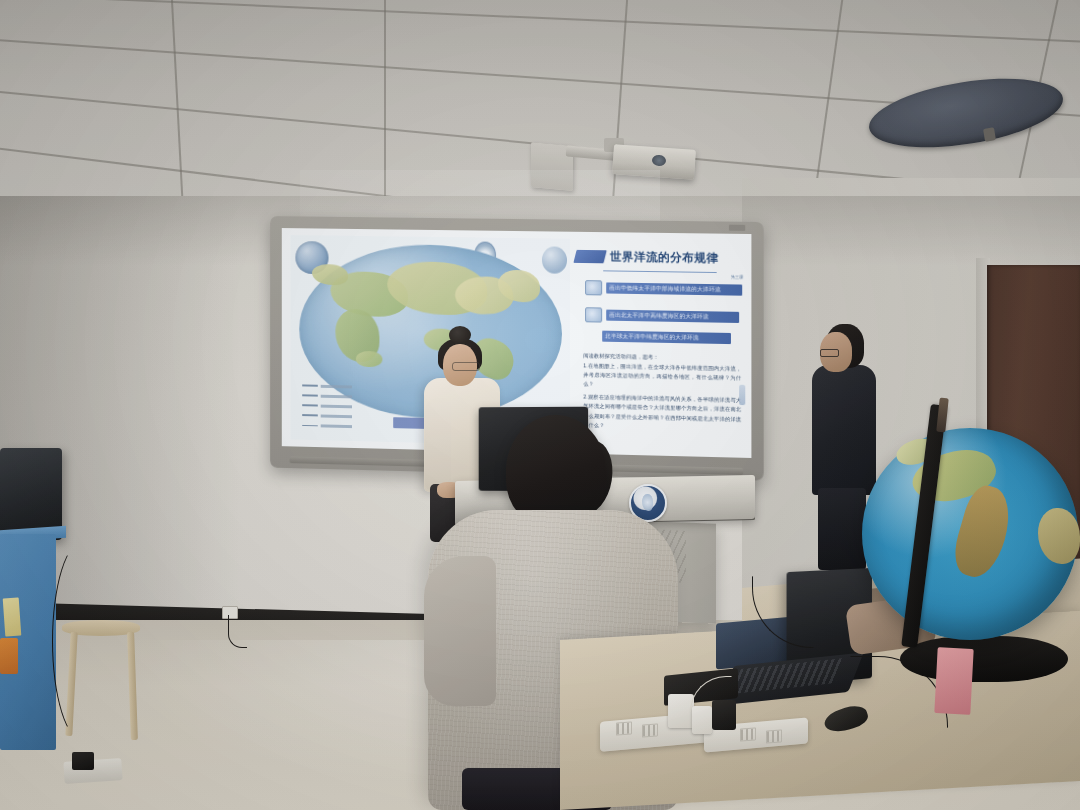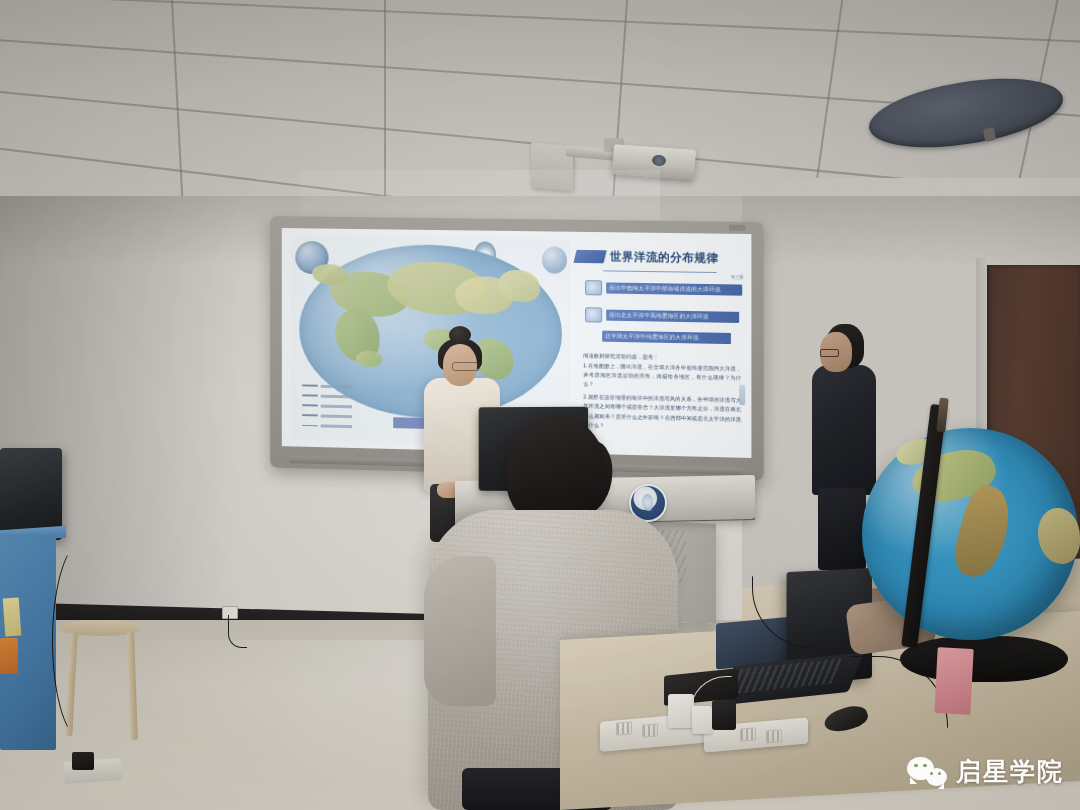--- a/index.html
+++ b/index.html
@@ -806,25 +806,14 @@
   <div class="g-land gr"></div>
   <div class="g-land na"></div>
   <div class="g-land sa"></div>
   <div class="g-land af"></div>
   <div class="globe-ring"></div>
   <div class="globe-pin"></div>
   <div class="globe-pink"></div>
 
   <div class="grain"></div>
 
-  <div class="watermark">
-    <span class="wechat-ico">
-      <span class="wc-big"></span>
-      <span class="wc-dot" style="left:7px;top:7px;"></span>
-      <span class="wc-dot" style="left:16px;top:7px;"></span>
-      <span class="wc-sml"></span>
-      <span class="wc-dot" style="left:23px;top:15px;width:3px;height:3px;"></span>
-      <span class="wc-dot" style="left:31px;top:15px;width:3px;height:3px;"></span>
-    </span>
-    <span class="wm-text">启星学院</span>
-  </div>
 
 </div>
 
 </body></html>

